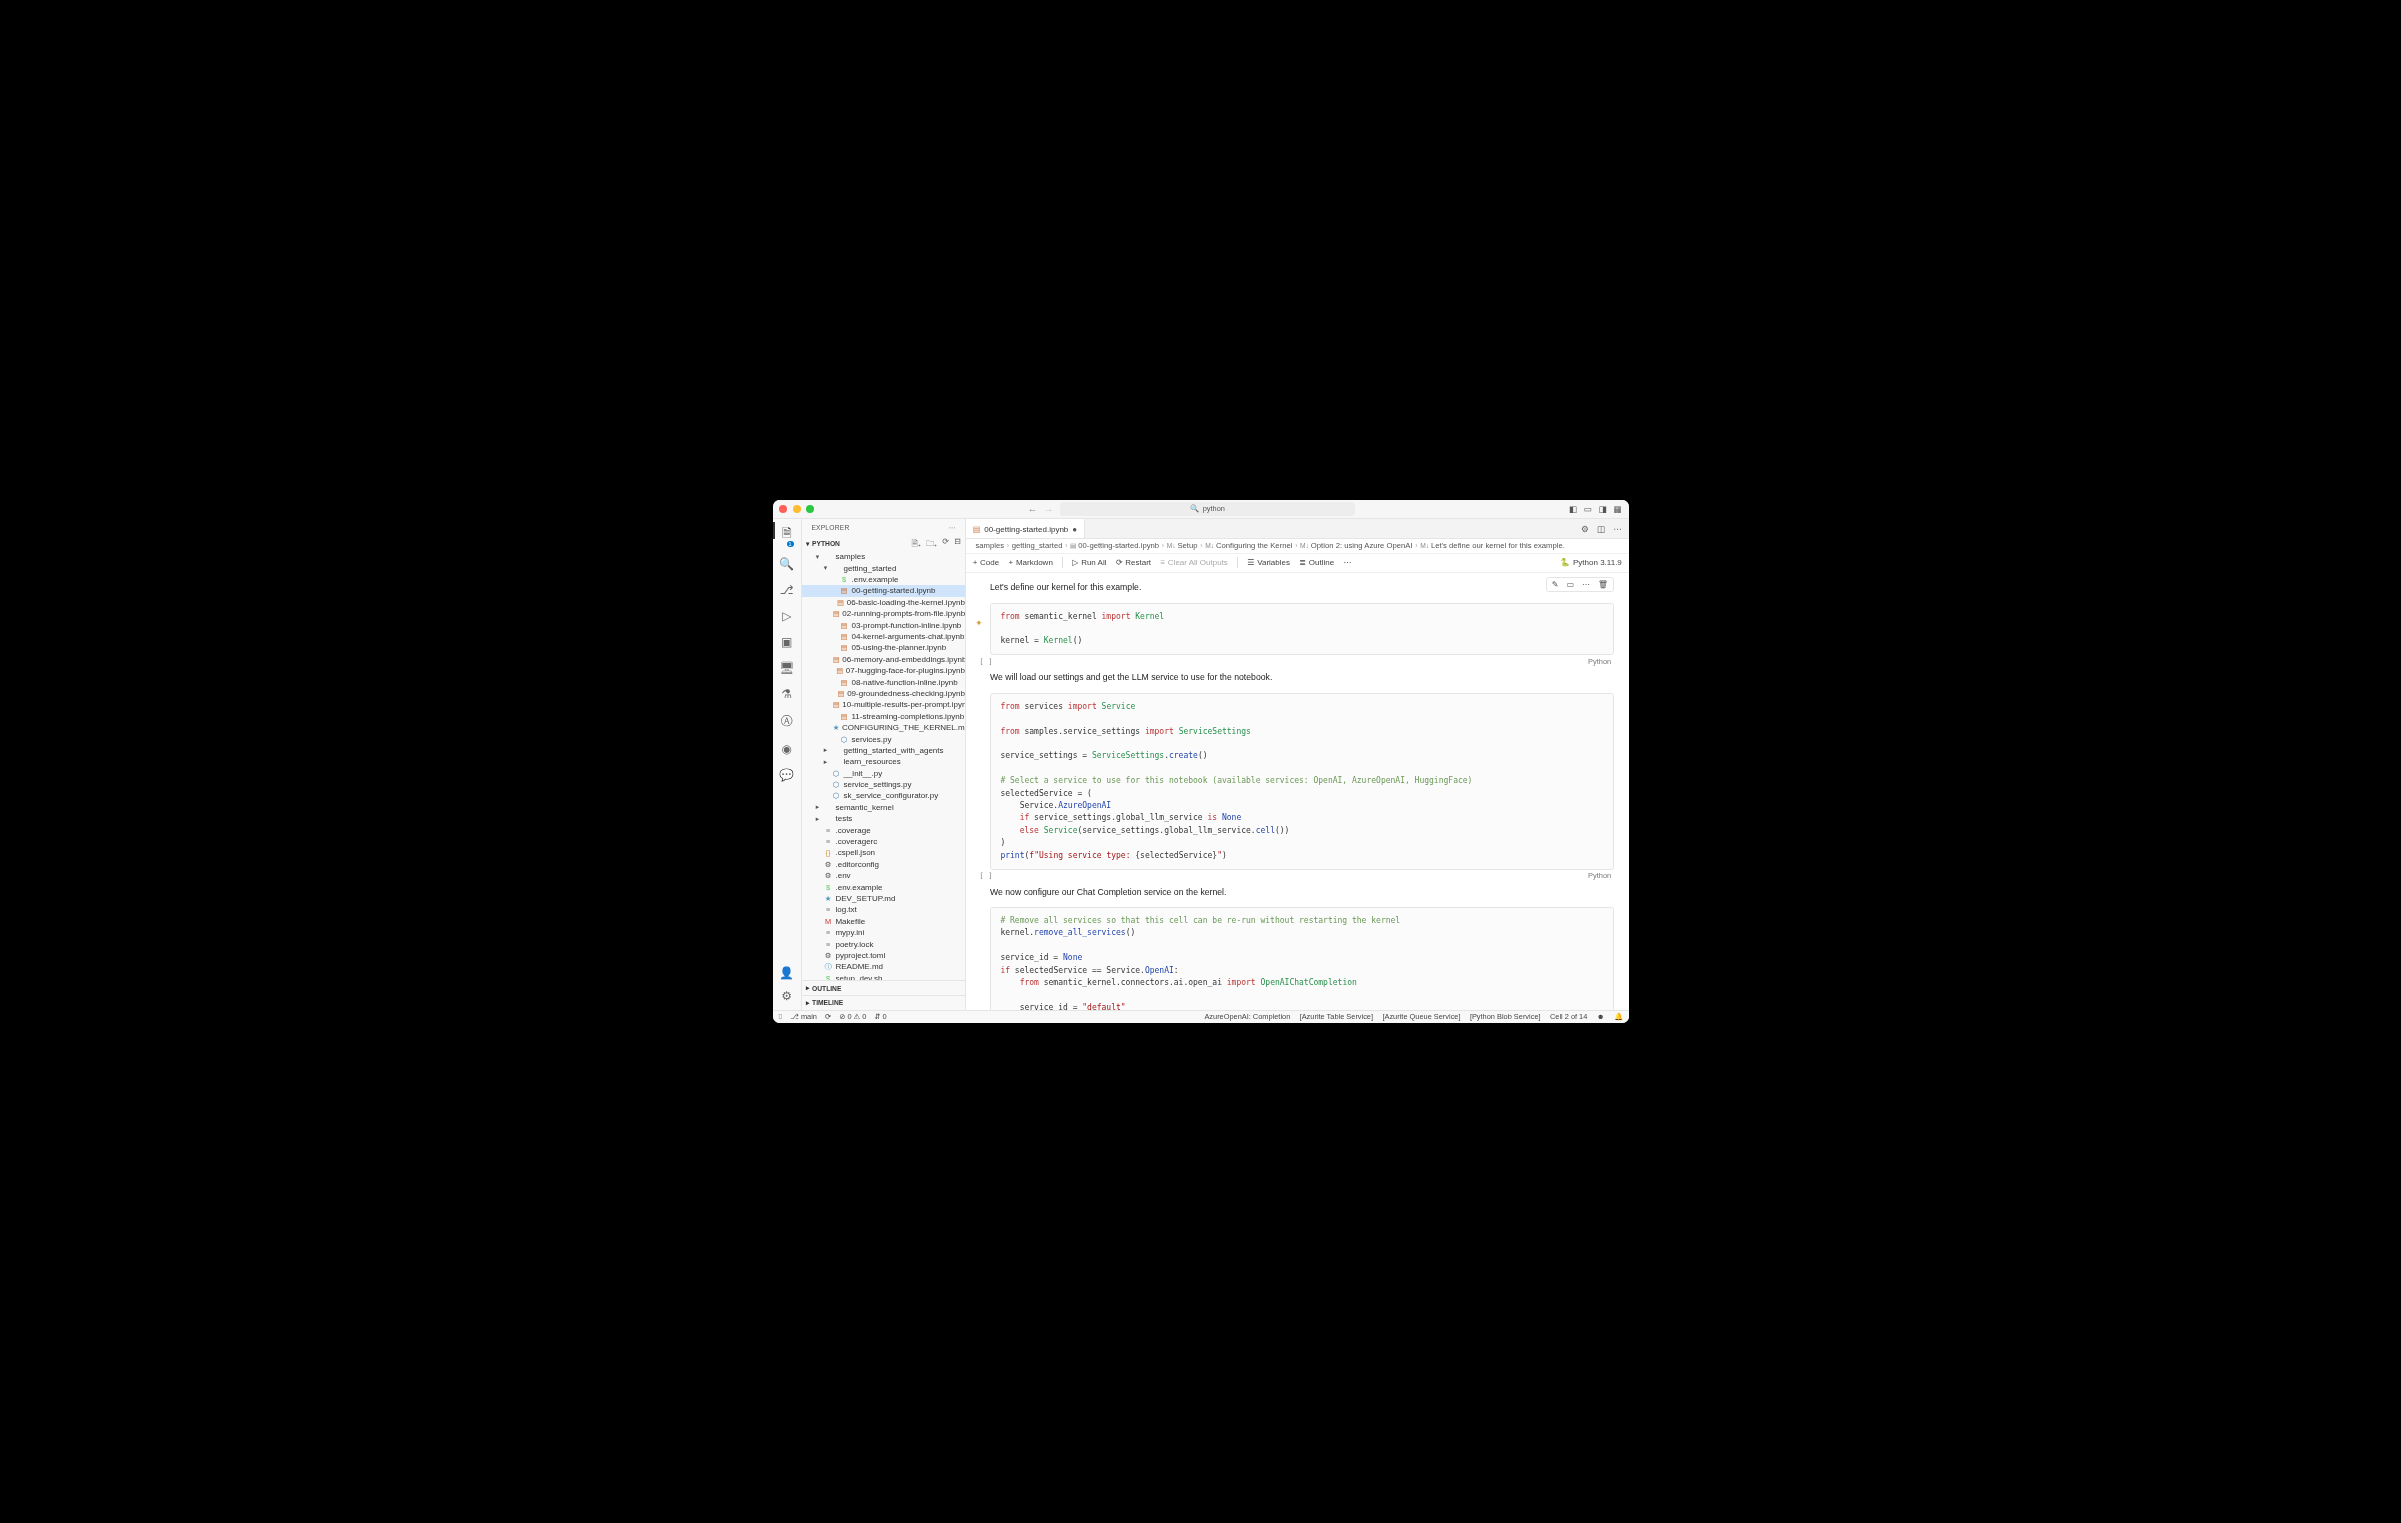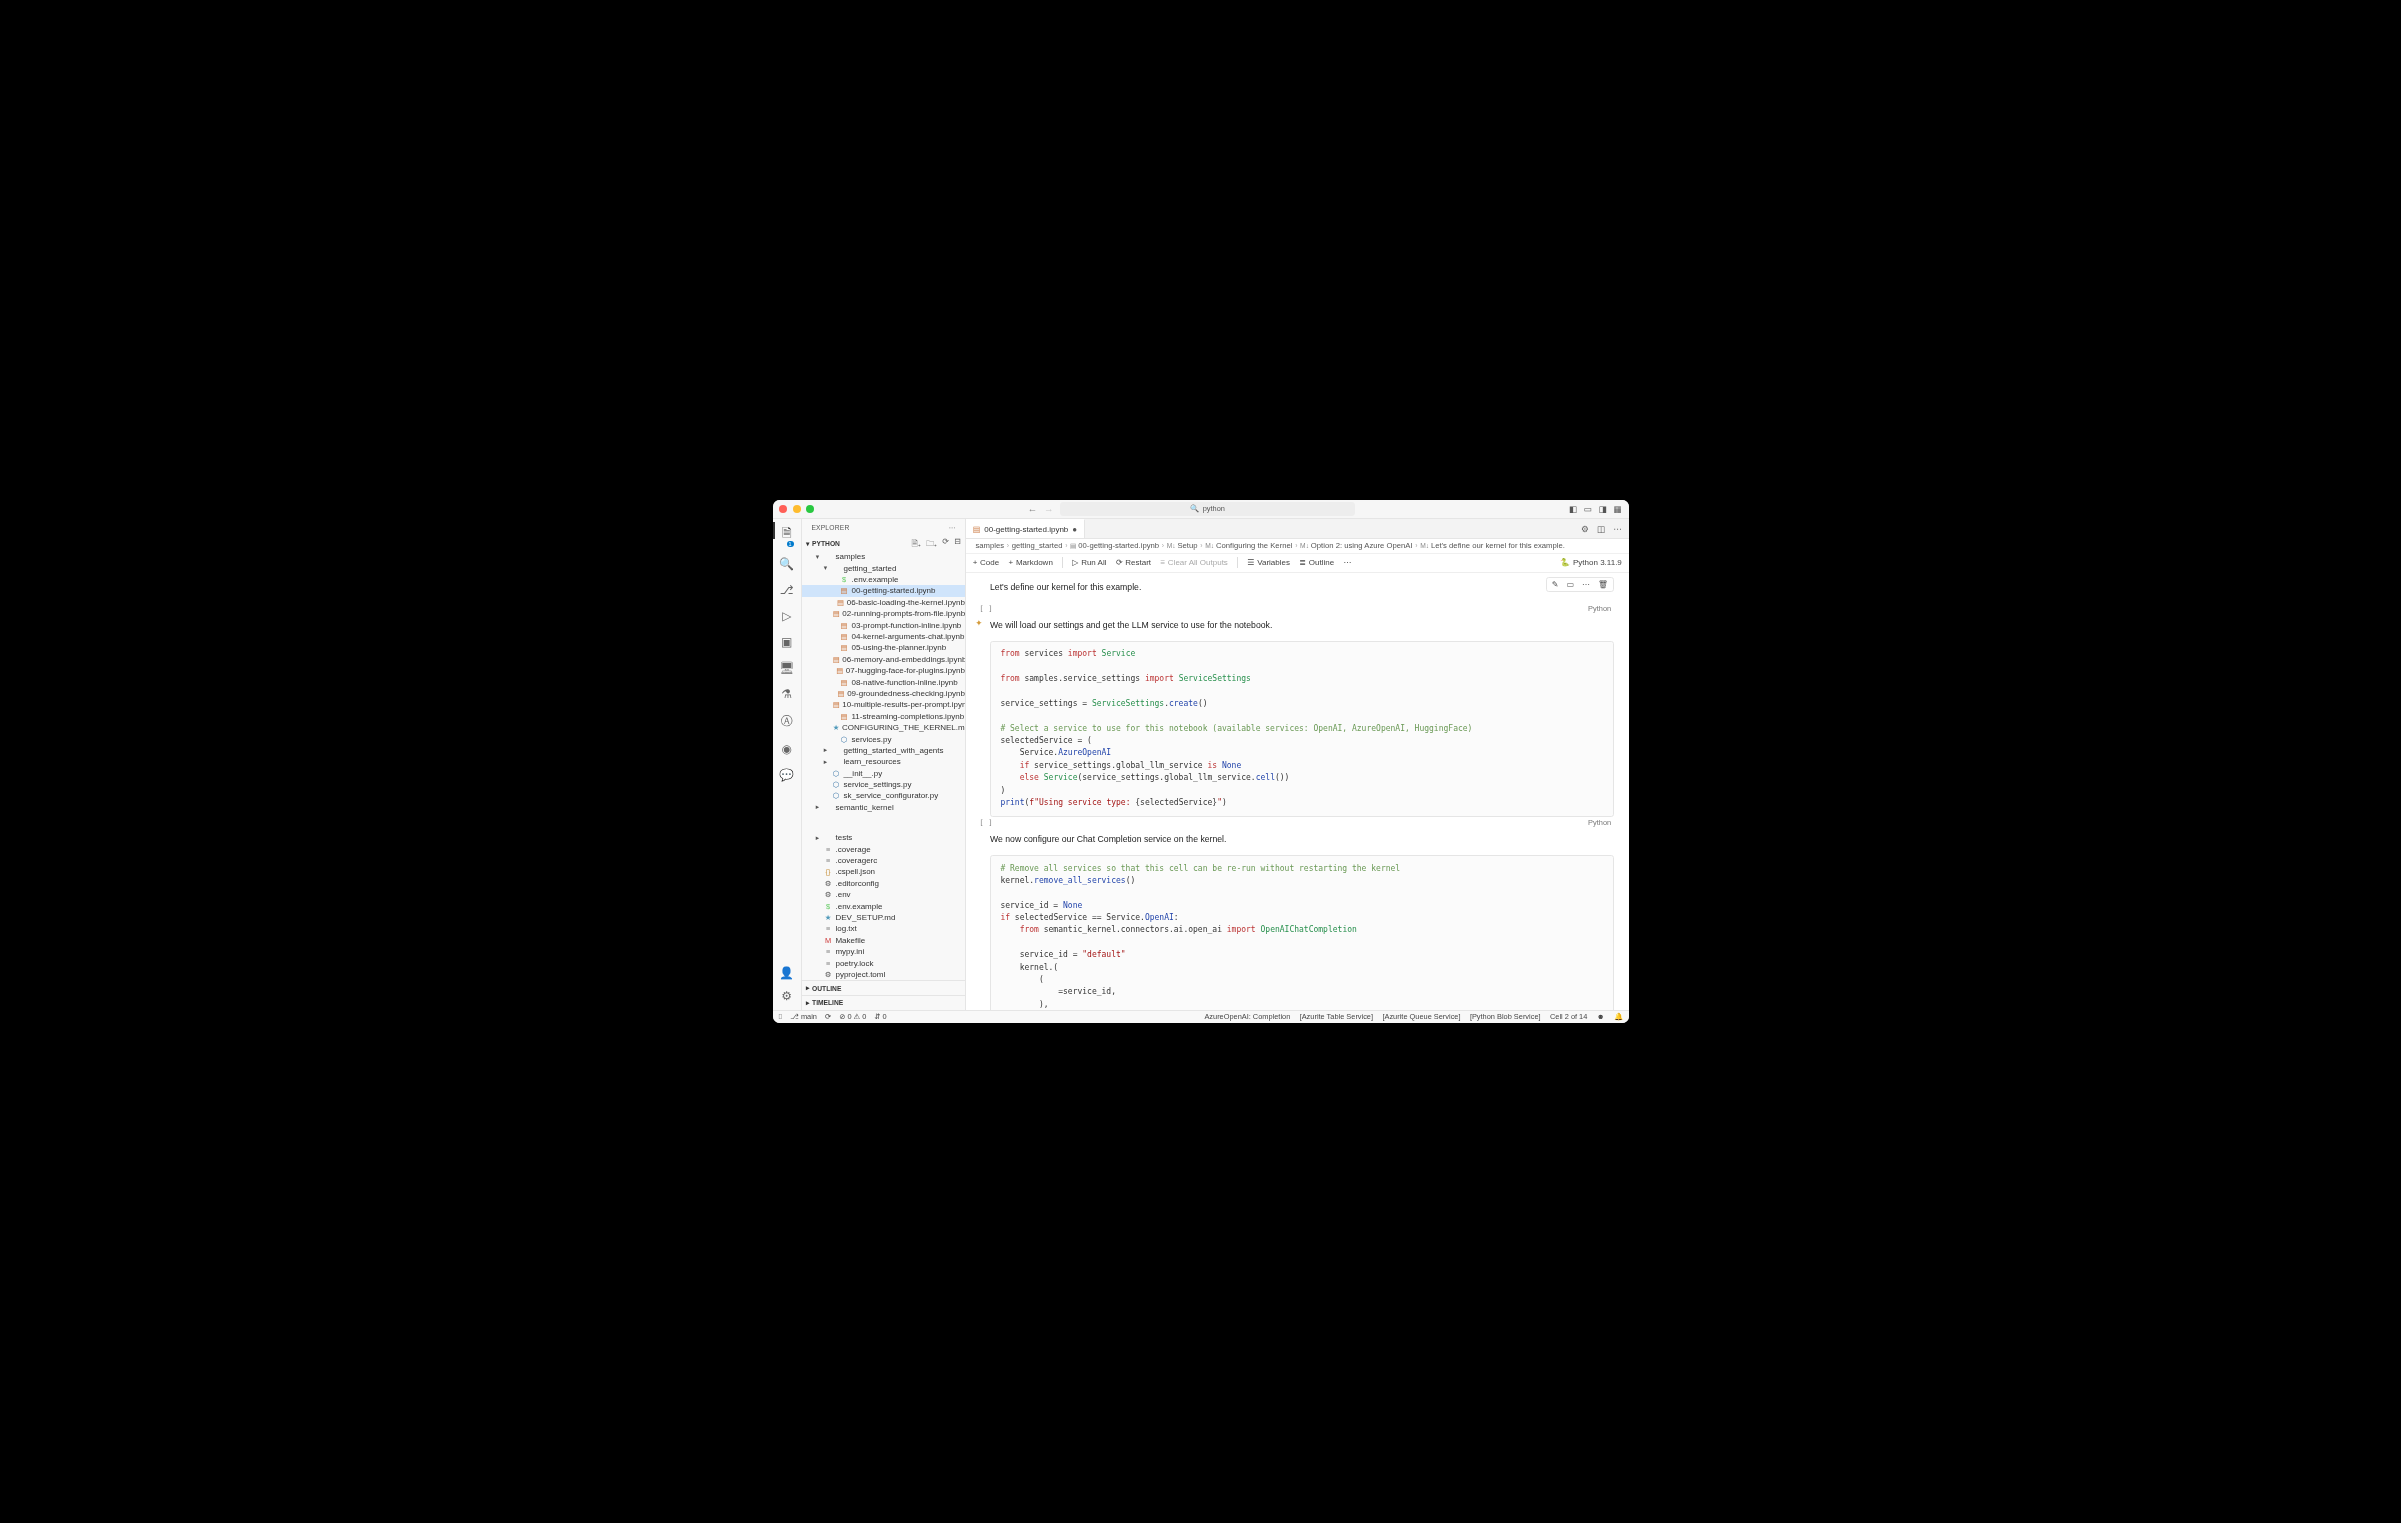--- a/index.html
+++ b/index.html
@@ -226,21 +226,21 @@
           <div class="tree-item" style="padding-left: 20px;">
             <span class="tw"></span>
             <span class="fi fi-py">⬡</span>
             <span>sk_service_configurator.py</span>
           </div>
           <div class="tree-item" style="padding-left: 12px;">
             <span class="tw">▸</span>
             <span class="fi "></span>
             <span>semantic_kernel</span>
           </div>
-          <div class="tree-item" style="padding-left: 12px; margin-top: 19px;">
+          <div class="tree-item" style="padding-left: 12px;">
             <span class="tw">▸</span>
             <span class="fi "></span>
             <span>tests</span>
           </div>
           <div class="tree-item" style="padding-left: 12px;">
             <span class="tw"></span>
             <span class="fi fi-txt">≡</span>
             <span>.coverage</span>
           </div>
           <div class="tree-item" style="padding-left: 12px;">
@@ -368,20 +368,23 @@
           <span>✎</span>
           <span>▭</span>
           <span>⋯</span>
           <span>🗑</span>
         </div>
 
         <div class="md-cell"><span>Let's define our kernel for this example.</span></div>
 
         <div class="code-cell">
           <span class="sparkle">✦</span>
+          <div class="code-box"><span class="kw-red">from</span> semantic_kernel <span class="kw-red">import</span> <span class="kw-green">Kernel</span>
+
+kernel = <span class="kw-green">Kernel</span>()</div>
           <div class="cell-footer">
               <span class="exec-count">[ ]</span>
               <span></span>
               <span>Python</span>
             </div>
         </div>
 
         <div class="md-cell"><span>We will load our settings and get the LLM service to use for the notebook.</span></div>
 
         <div class="code-cell">

